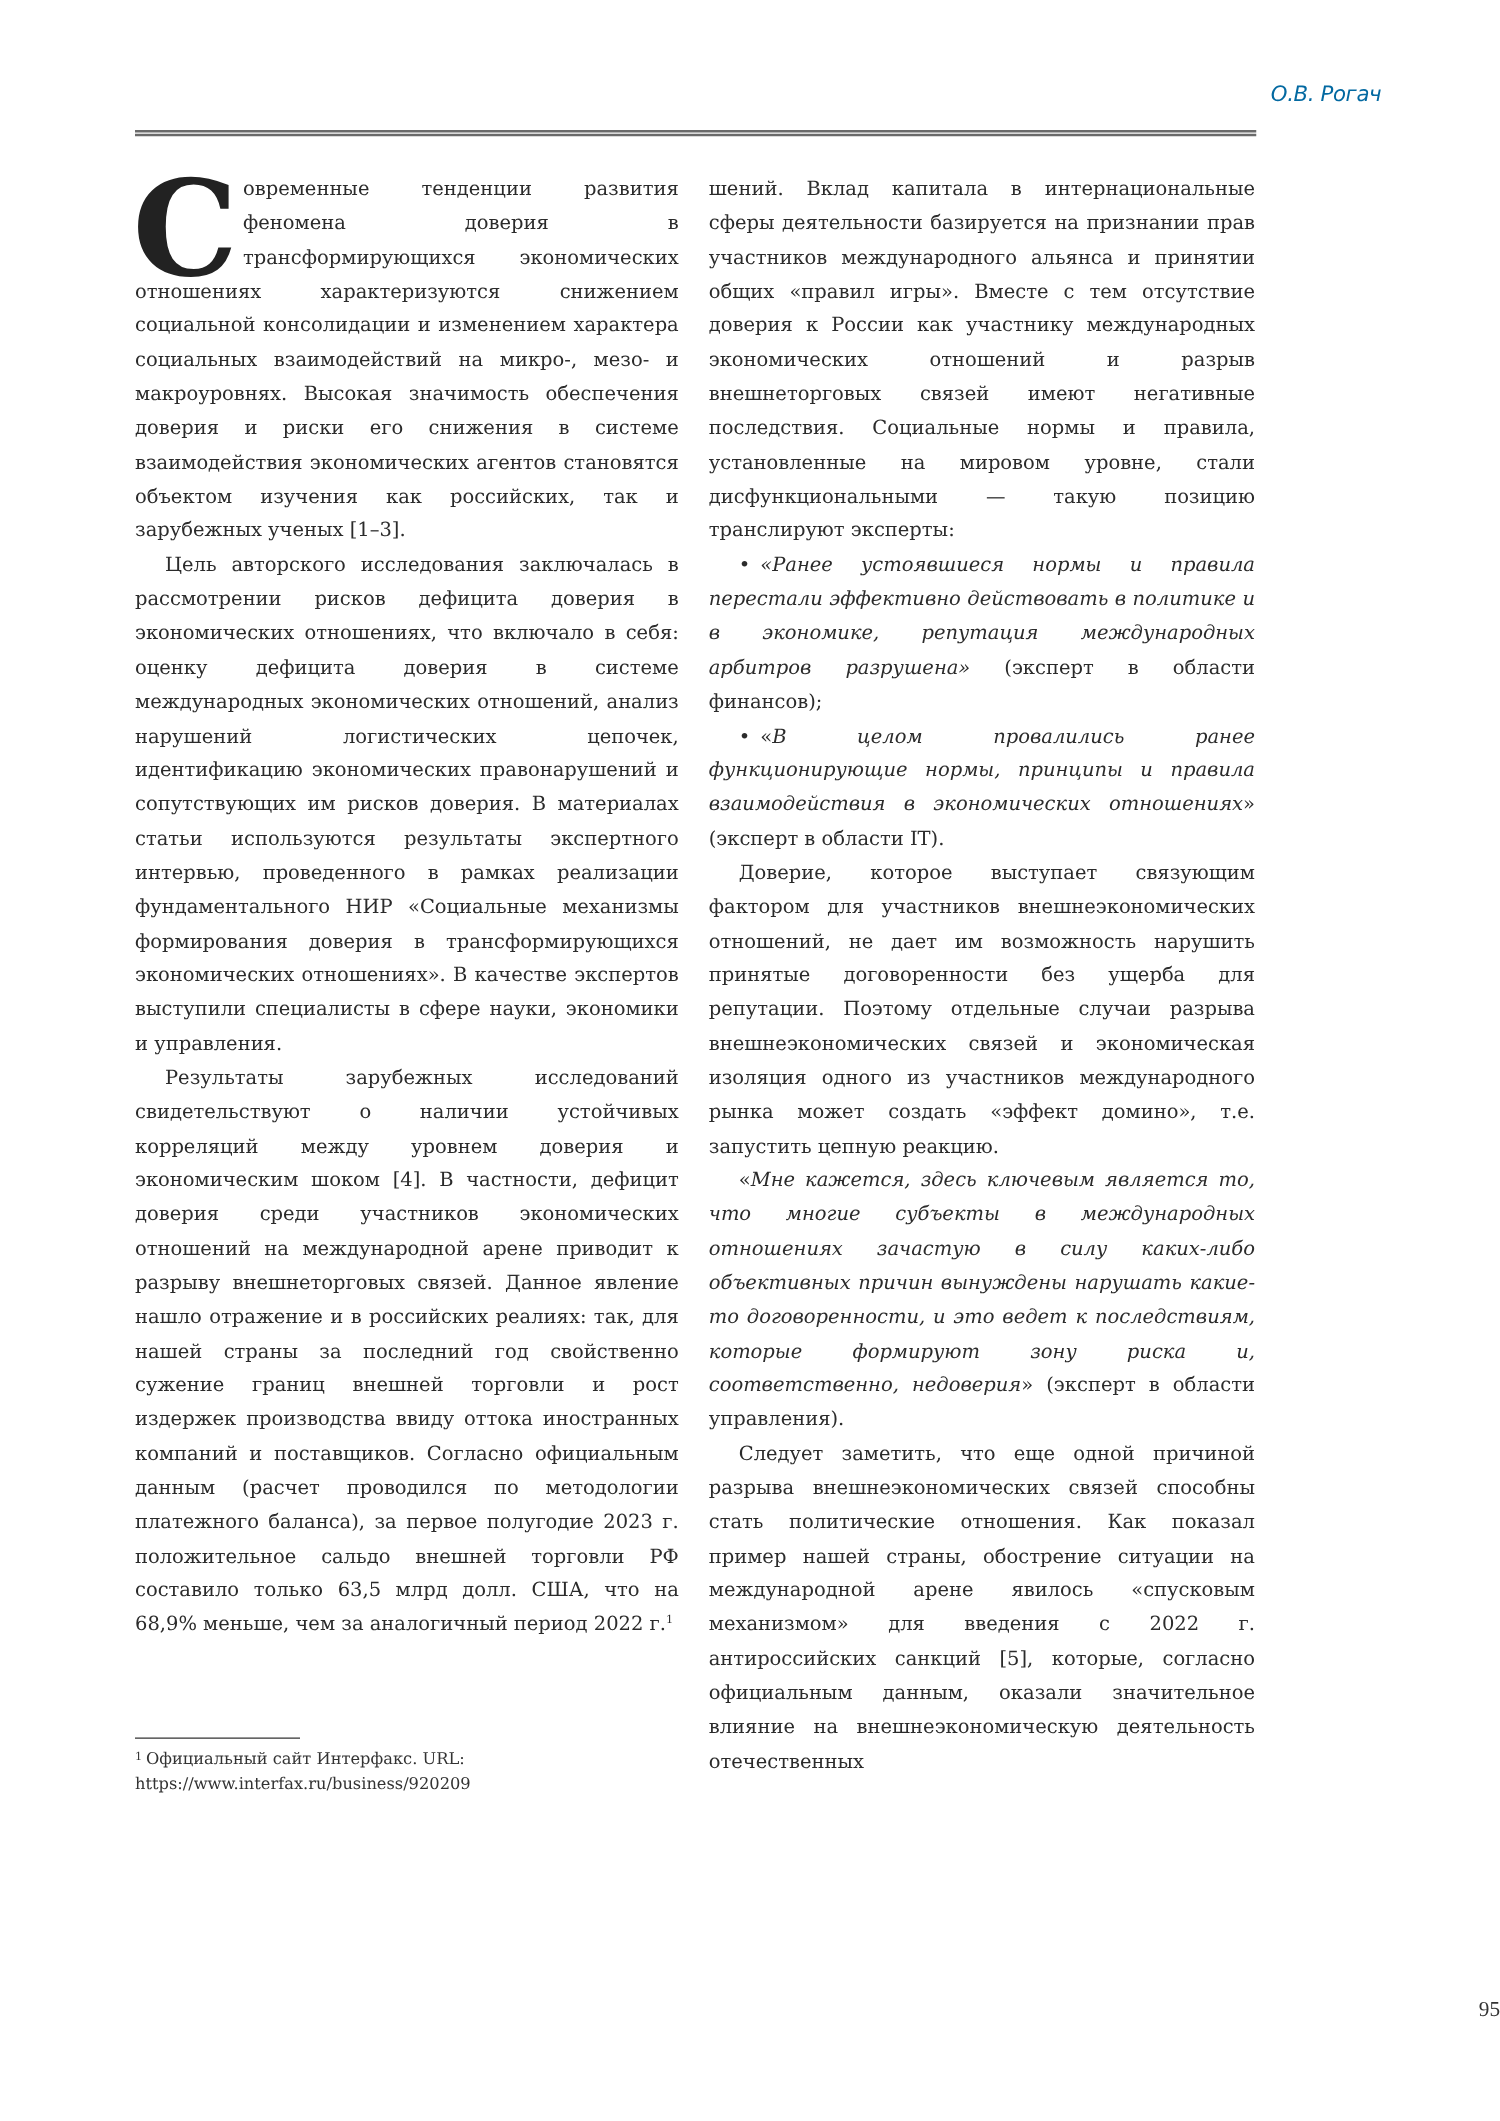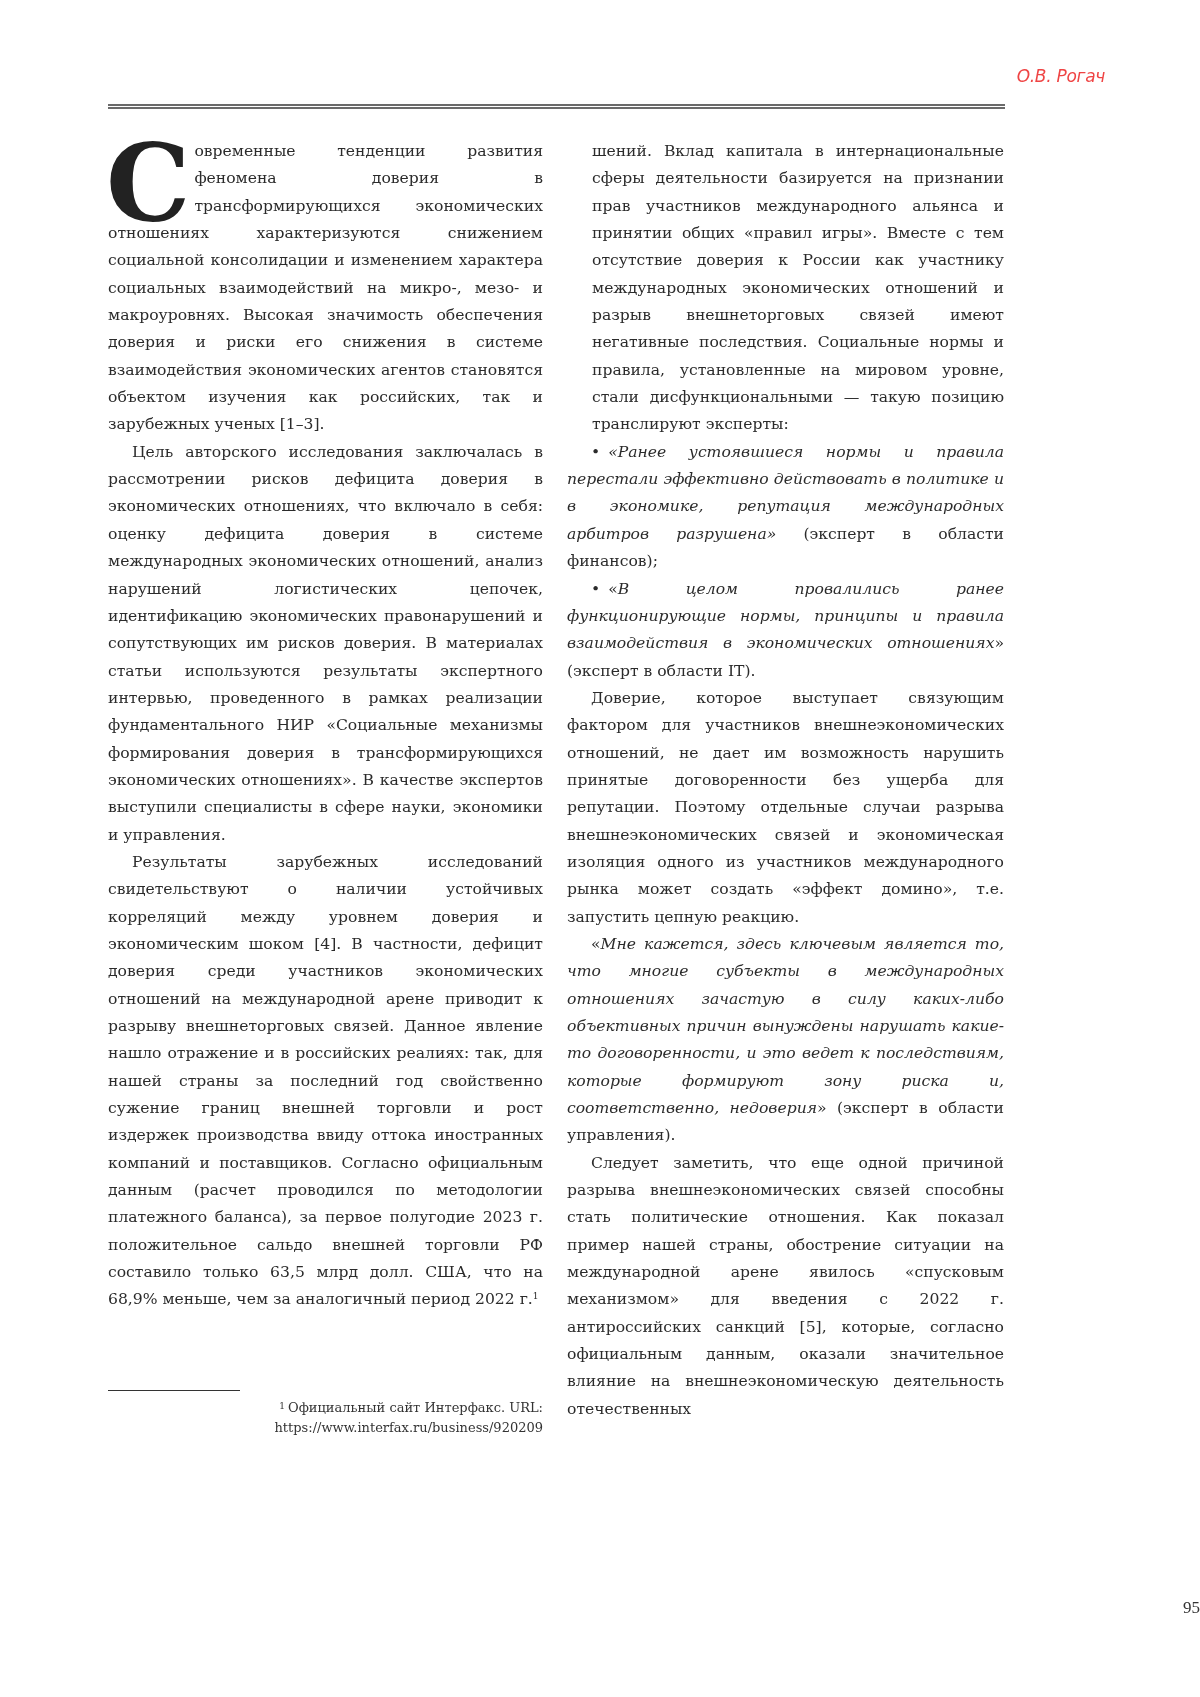--- a/index.html
+++ b/index.html
@@ -1,35 +1,35 @@
 <!DOCTYPE html>
 <html><head>
 <meta charset="utf-8">
 <style>
   html, body { margin: 0; padding: 0; background: #ffffff; }
   body { width: 1200px; height: 1697px; position: relative; overflow: hidden;
          font-family: "DejaVu Serif", "Liberation Serif", serif; color: #2b2b2b; }
   .running-head { position: absolute; right: 95px; top: 66px; font-family: "DejaVu Sans", "Liberation Sans", sans-serif;
-                  font-style: italic; font-size: 17px; color: #ef4444; letter-spacing: -0.3px; }
+                  font-style: italic; font-size: 17px; color: #0369a1; letter-spacing: -0.3px; }
   .rule { position: absolute; left: 108px; width: 897px; top: 104px; height: 5px;
           border-top: 2px solid #6a6a6a; border-bottom: 2px solid #6a6a6a; box-sizing: border-box; }
   .col { position: absolute; top: 138px; width: 435px; font-size: 15.6px; line-height: 27.35px;
          text-align: justify; hyphens: manual; }
   .col.left { left: 108px; }
   .col.right { left: 567px; width: 437px; }
   .col p { margin: 0; text-indent: 24px; }
-  .col p.noindent { text-indent: 0; margin-left: 25px; }
+  .col p.noindent { text-indent: 0; }
   .col p.lead { text-indent: 0; }
   .dropcap { float: left; font-family: "DejaVu Serif", "Liberation Serif", serif; font-weight: bold;
              font-size: 106px; line-height: 78px; margin: 6px 4px -6px -2px; color: #222; }
   .col p.bullet { text-indent: 24px; }
   .col p.bullet .dot { font-style: normal; margin-right: 8px; }
   em { font-style: italic; }
   .footnote-rule { position: absolute; left: 108px; top: 1390px; width: 132px; border-top: 1px solid #333; }
-  .footnote { position: absolute; left: 108px; top: 1398px; width: 435px; font-size: 13px; line-height: 20px; color: #333; text-align: right; }
+  .footnote { position: absolute; left: 108px; top: 1398px; width: 435px; font-size: 13px; line-height: 20px; color: #333; text-align: left; }
   .footnote sup { font-size: 9px; vertical-align: top; position: relative; top: -2px; margin-right: 3px; }
   .page-number { position: absolute; left: 0; right: 0; top: 1598px; text-align: right;
                  font-family: "Liberation Serif", serif; font-size: 17px; color: #333; }
   sup.fn { font-size: 9px; vertical-align: top; position: relative; top: -3px; }
 </style>
 </head>
 <body>
 
 <div class="running-head">О.В. Рогач</div>
 <div class="rule"></div>

